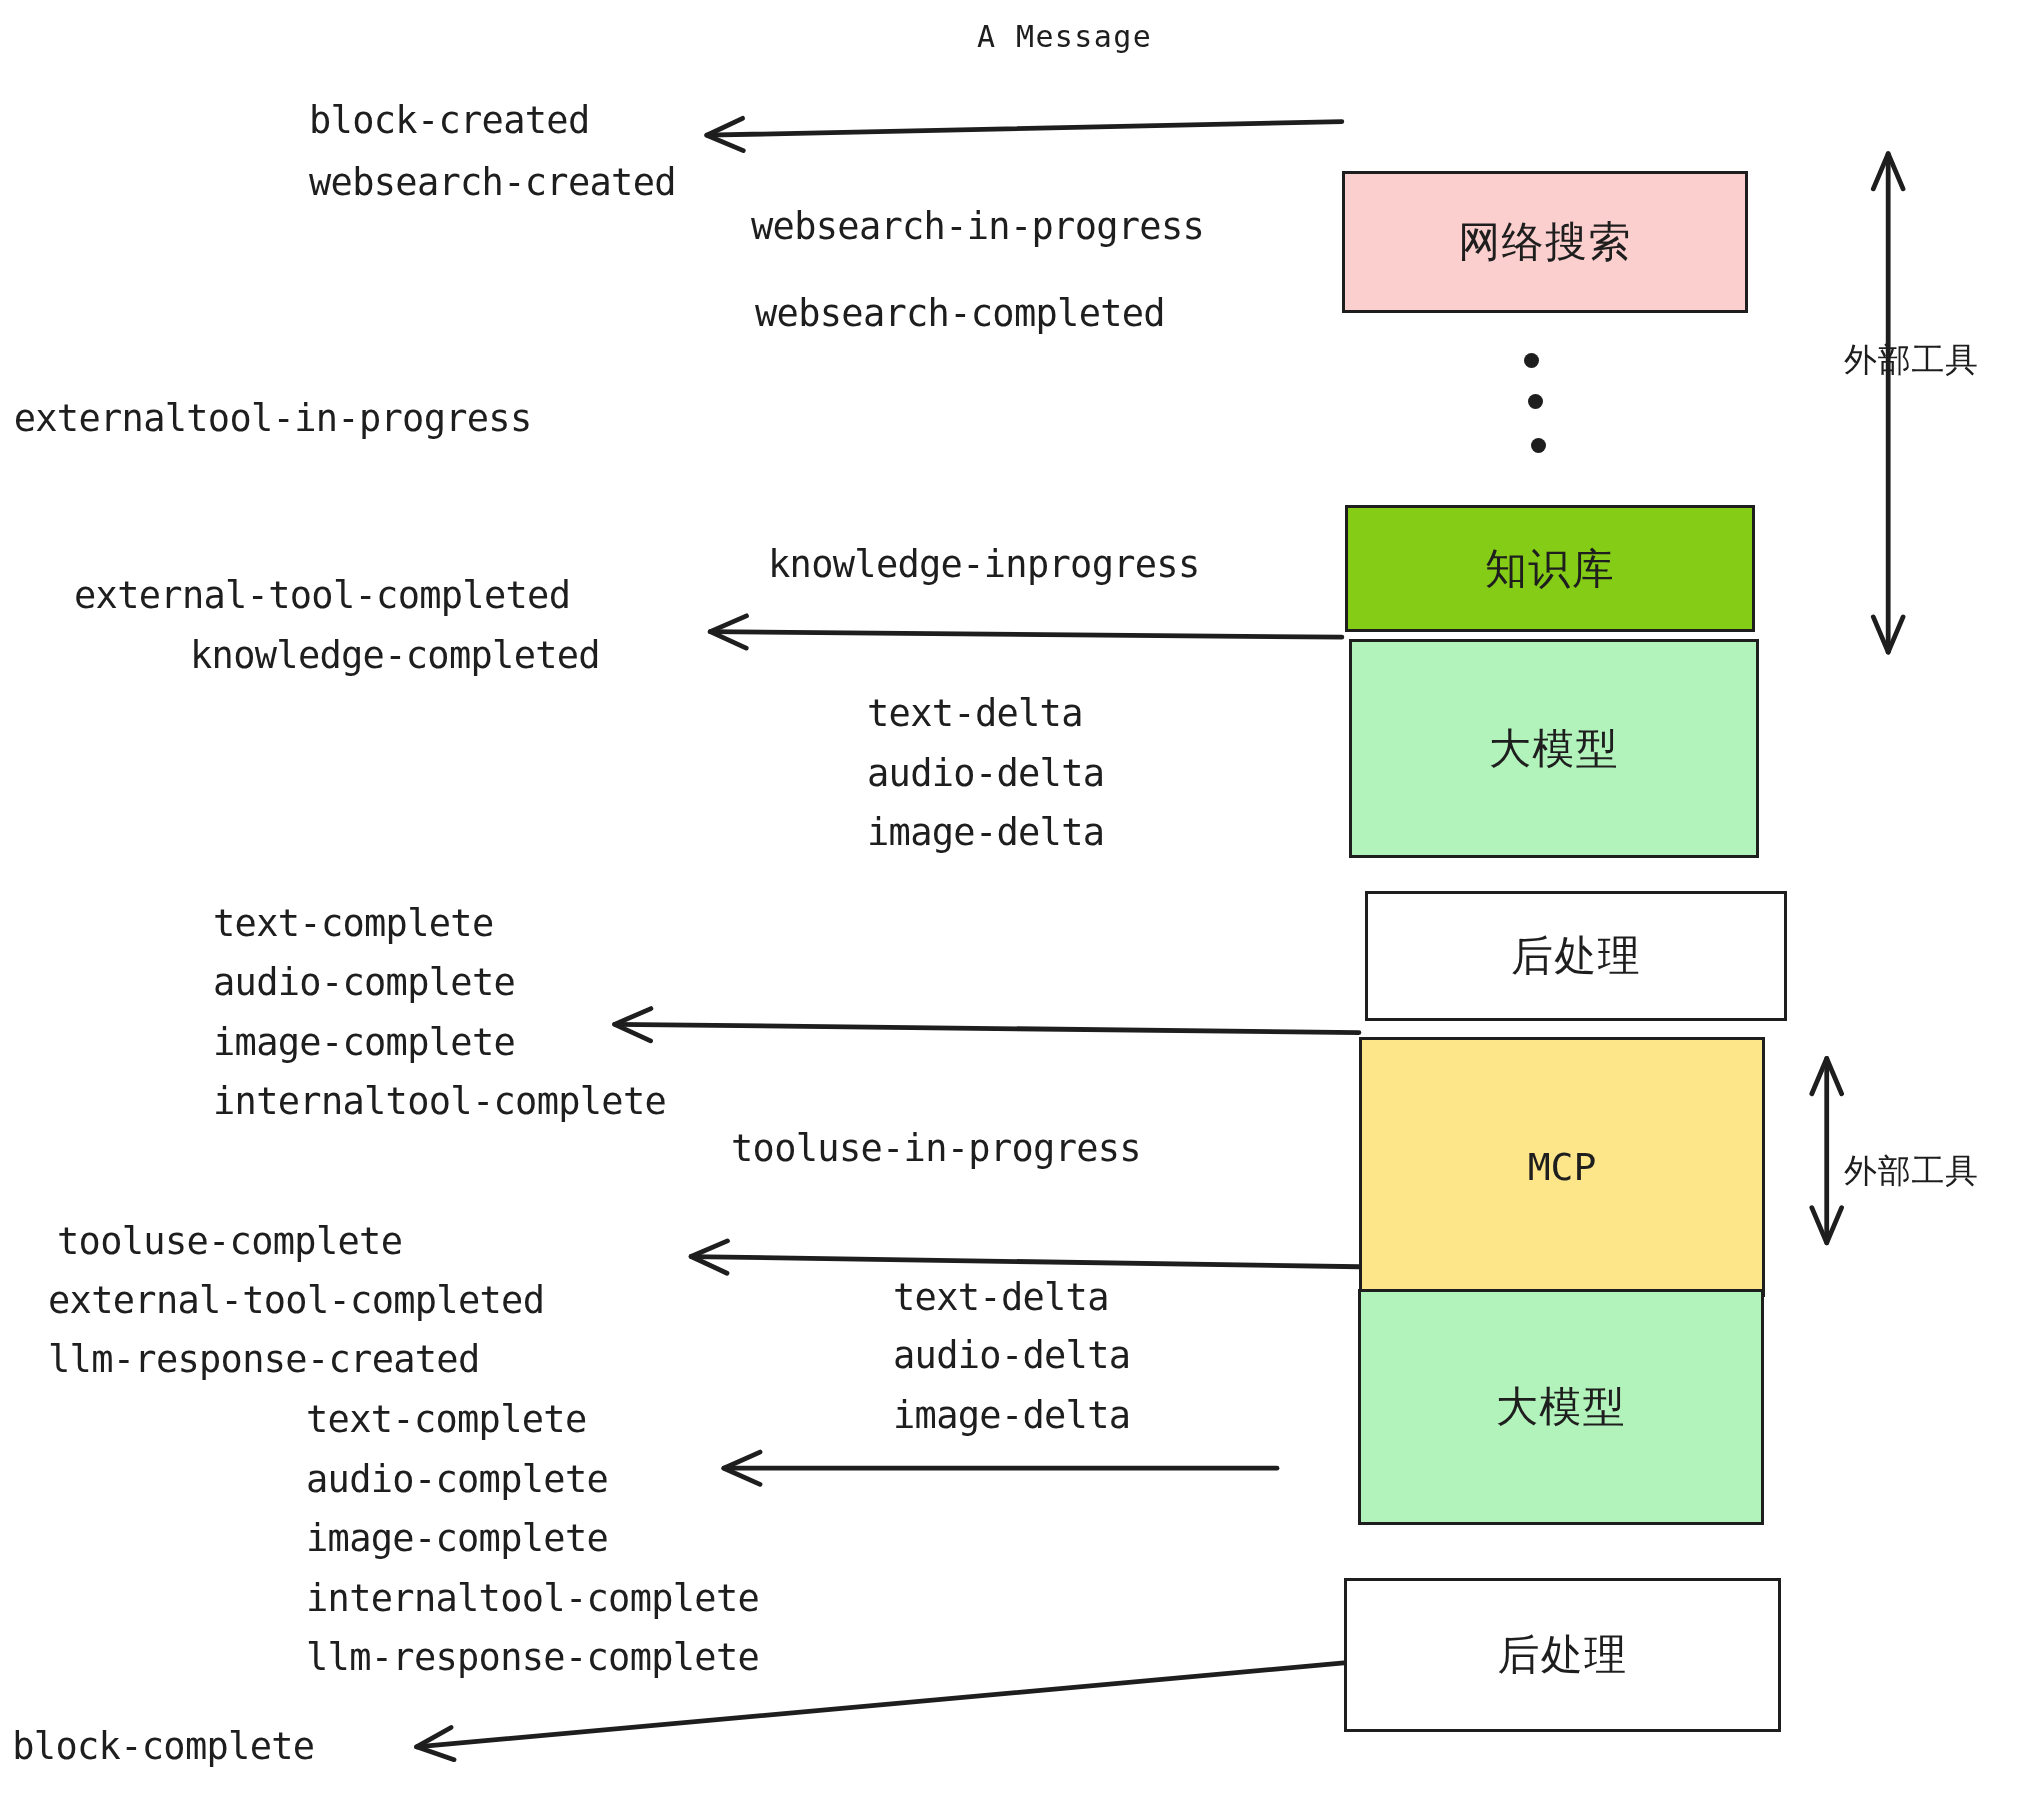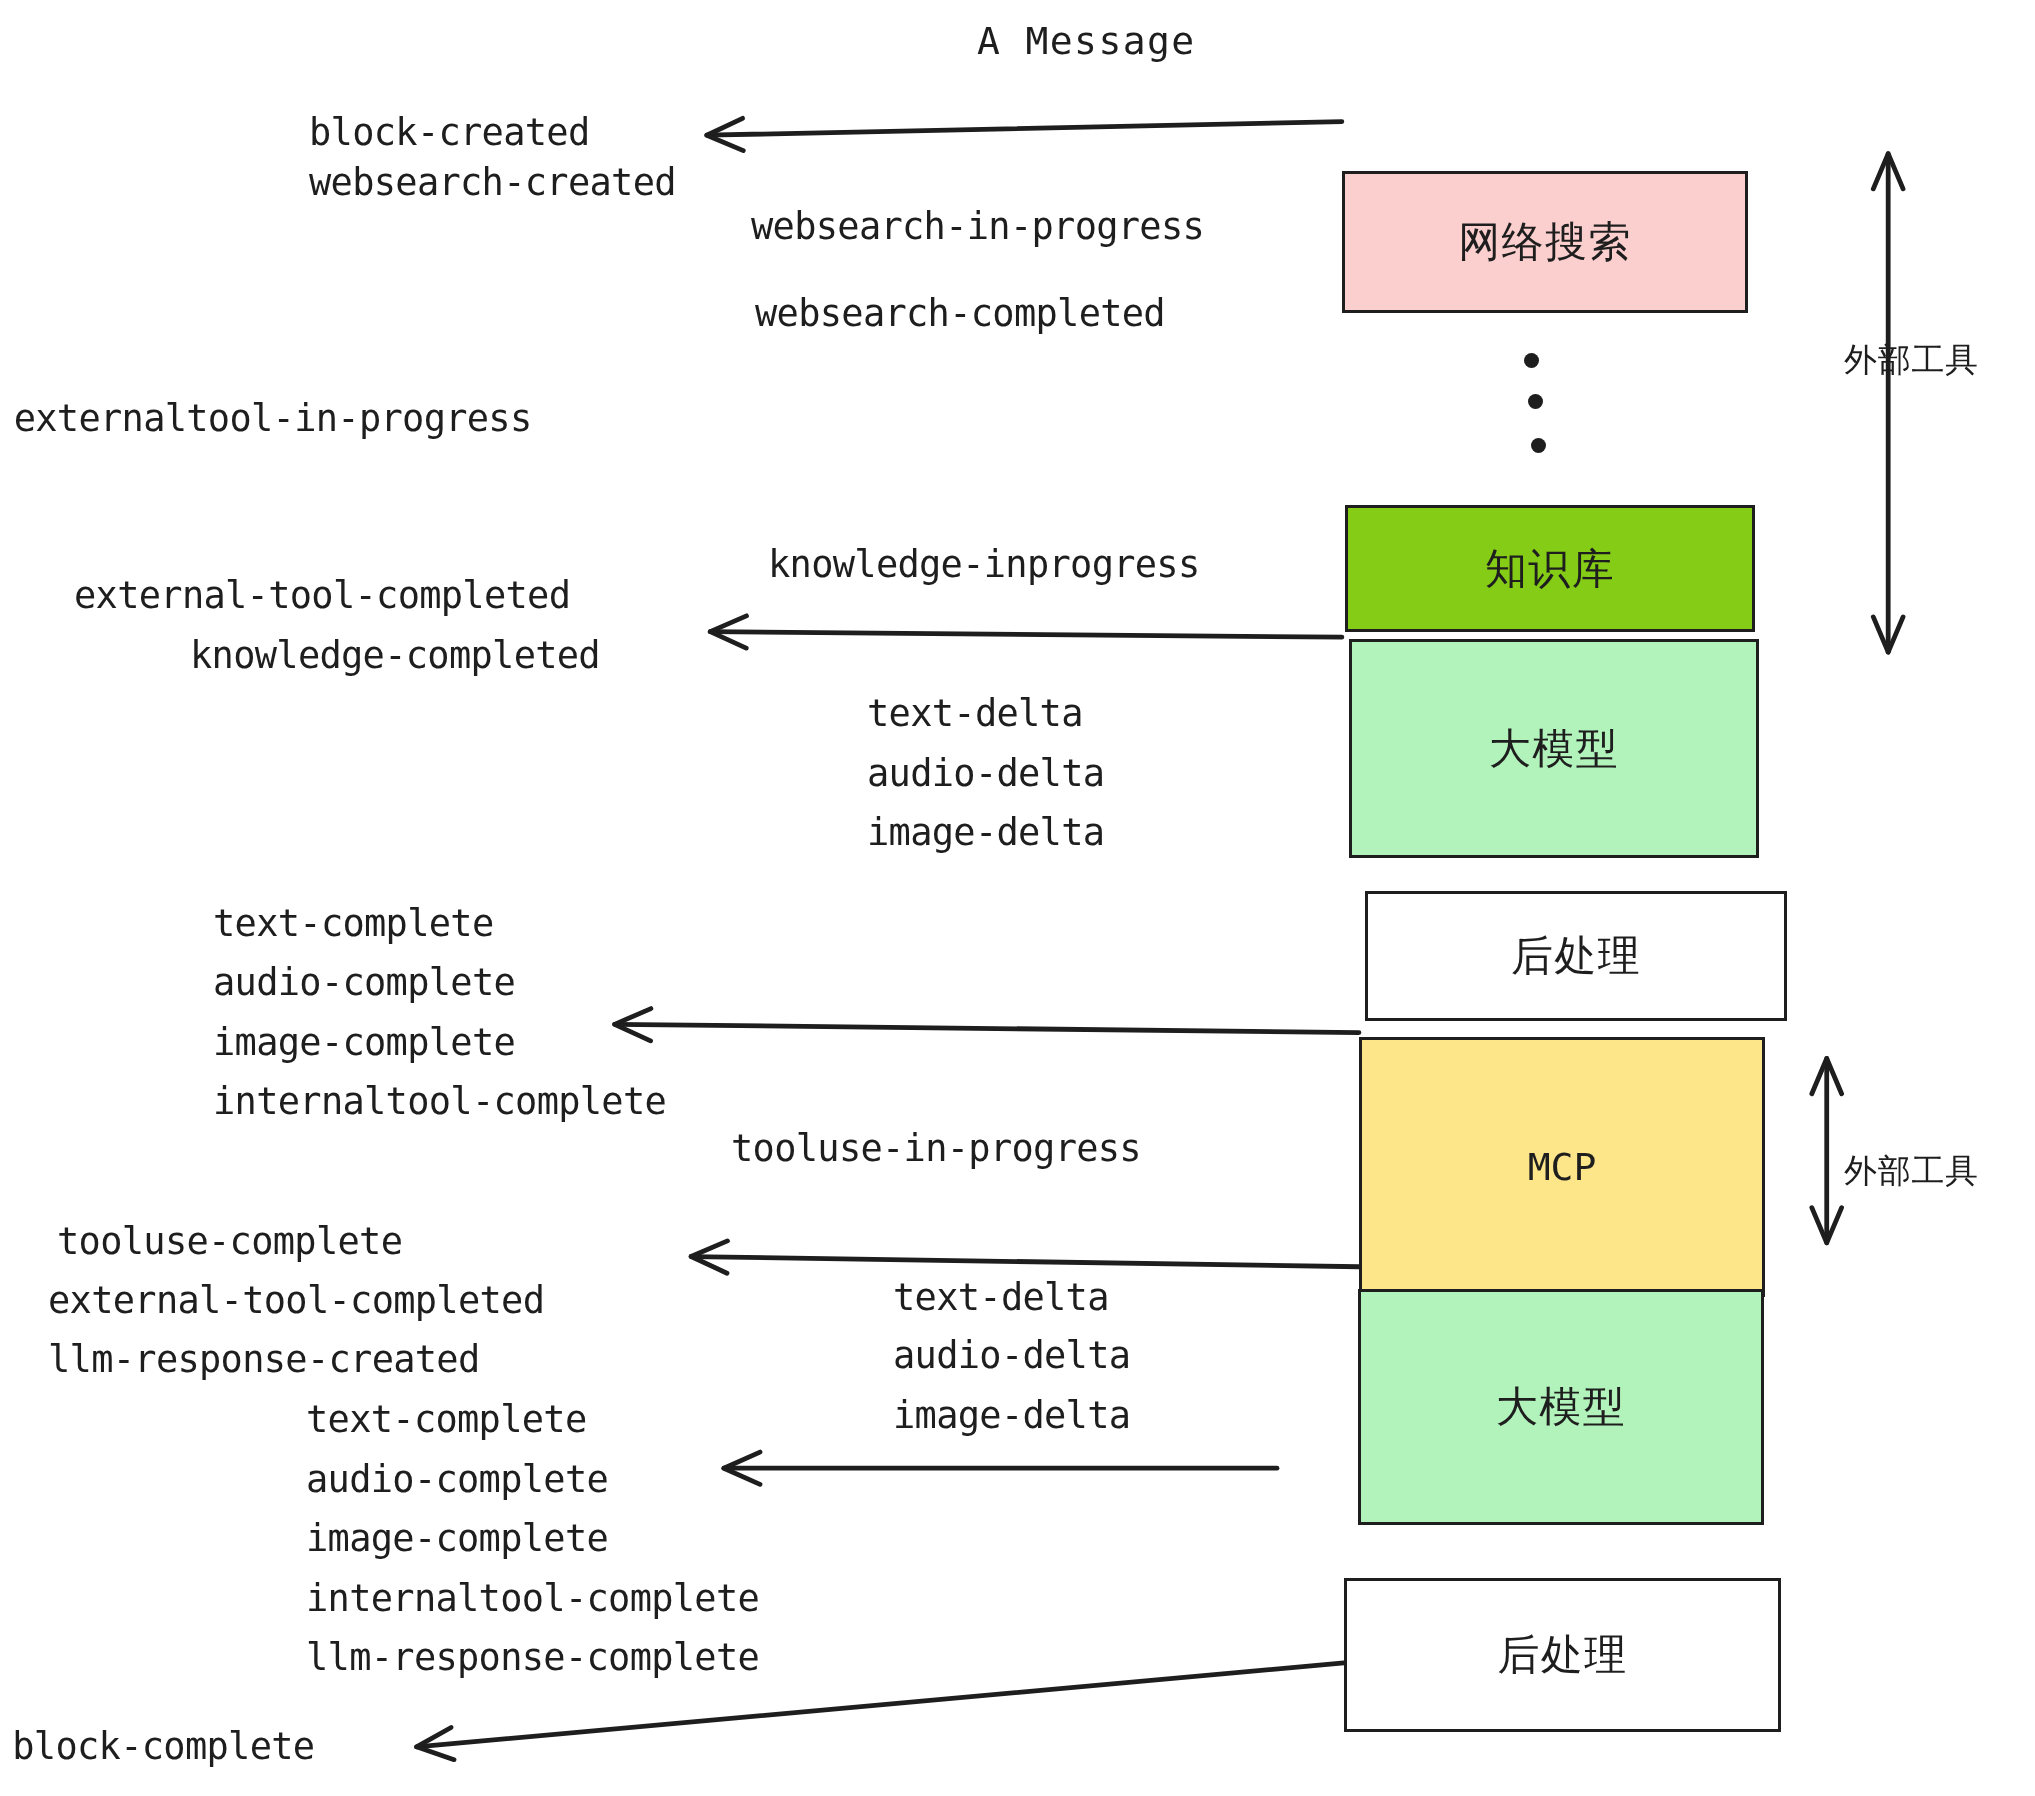--- a/index.html
+++ b/index.html
@@ -29,21 +29,21 @@
     font-family: "DejaVu Sans Mono", "Liberation Mono", monospace;
     font-size: 37px;
     line-height: 1;
     color: #1e1e1e;
     letter-spacing: -0.7px;
   }
   .title {
     position: absolute;
     white-space: nowrap;
     font-family: "DejaVu Sans Mono", "Liberation Mono", monospace;
-    font-size: 38px;
+    font-size: 30px;
     color: #1e1e1e;
     letter-spacing: 1.4px;
   }
   .node {
     position: absolute;
     box-sizing: border-box;
     border: 3.4px solid #1e1e1e;
     display: flex;
     align-items: center;
     justify-content: center;
@@ -141,21 +141,21 @@
       </div>
       <div class="node" style="left: 1358px; top: 1289px; width: 406px; height: 236px; background: rgb(178, 242, 187);">
         <span class="node-label">大模型</span>
       </div>
       <div class="node" style="left: 1344px; top: 1578px; width: 437px; height: 154px; background: rgb(255, 255, 255);">
         <span class="node-label">后处理</span>
       </div>
     </div>
 
   <div id="events-container">
-      <div class="evt" style="left: 309px; top: 102px; margin-top: 12px;">block-created</div>
+      <div class="evt" style="left: 309px; top: 102px;">block-created</div>
       <div class="evt" style="left: 309px; top: 164px;">websearch-created</div>
       <div class="evt" style="left: 751px; top: 208px;">websearch-in-progress</div>
       <div class="evt" style="left: 755px; top: 295px; text-align: center;">websearch-completed</div>
       <div class="evt" style="left: 13.7px; top: 400px;">externaltool-in-progress</div>
       <div class="evt" style="left: 768px; top: 546px;">knowledge-inprogress</div>
       <div class="evt" style="left: 74px; top: 577px;">external-tool-completed</div>
       <div class="evt" style="left: 190px; top: 637px;">knowledge-completed</div>
       <div class="evt" style="left: 867px; top: 695px;">text-delta</div>
       <div class="evt" style="left: 867px; top: 755px;">audio-delta</div>
       <div class="evt" style="left: 867px; top: 814px;">image-delta</div>

